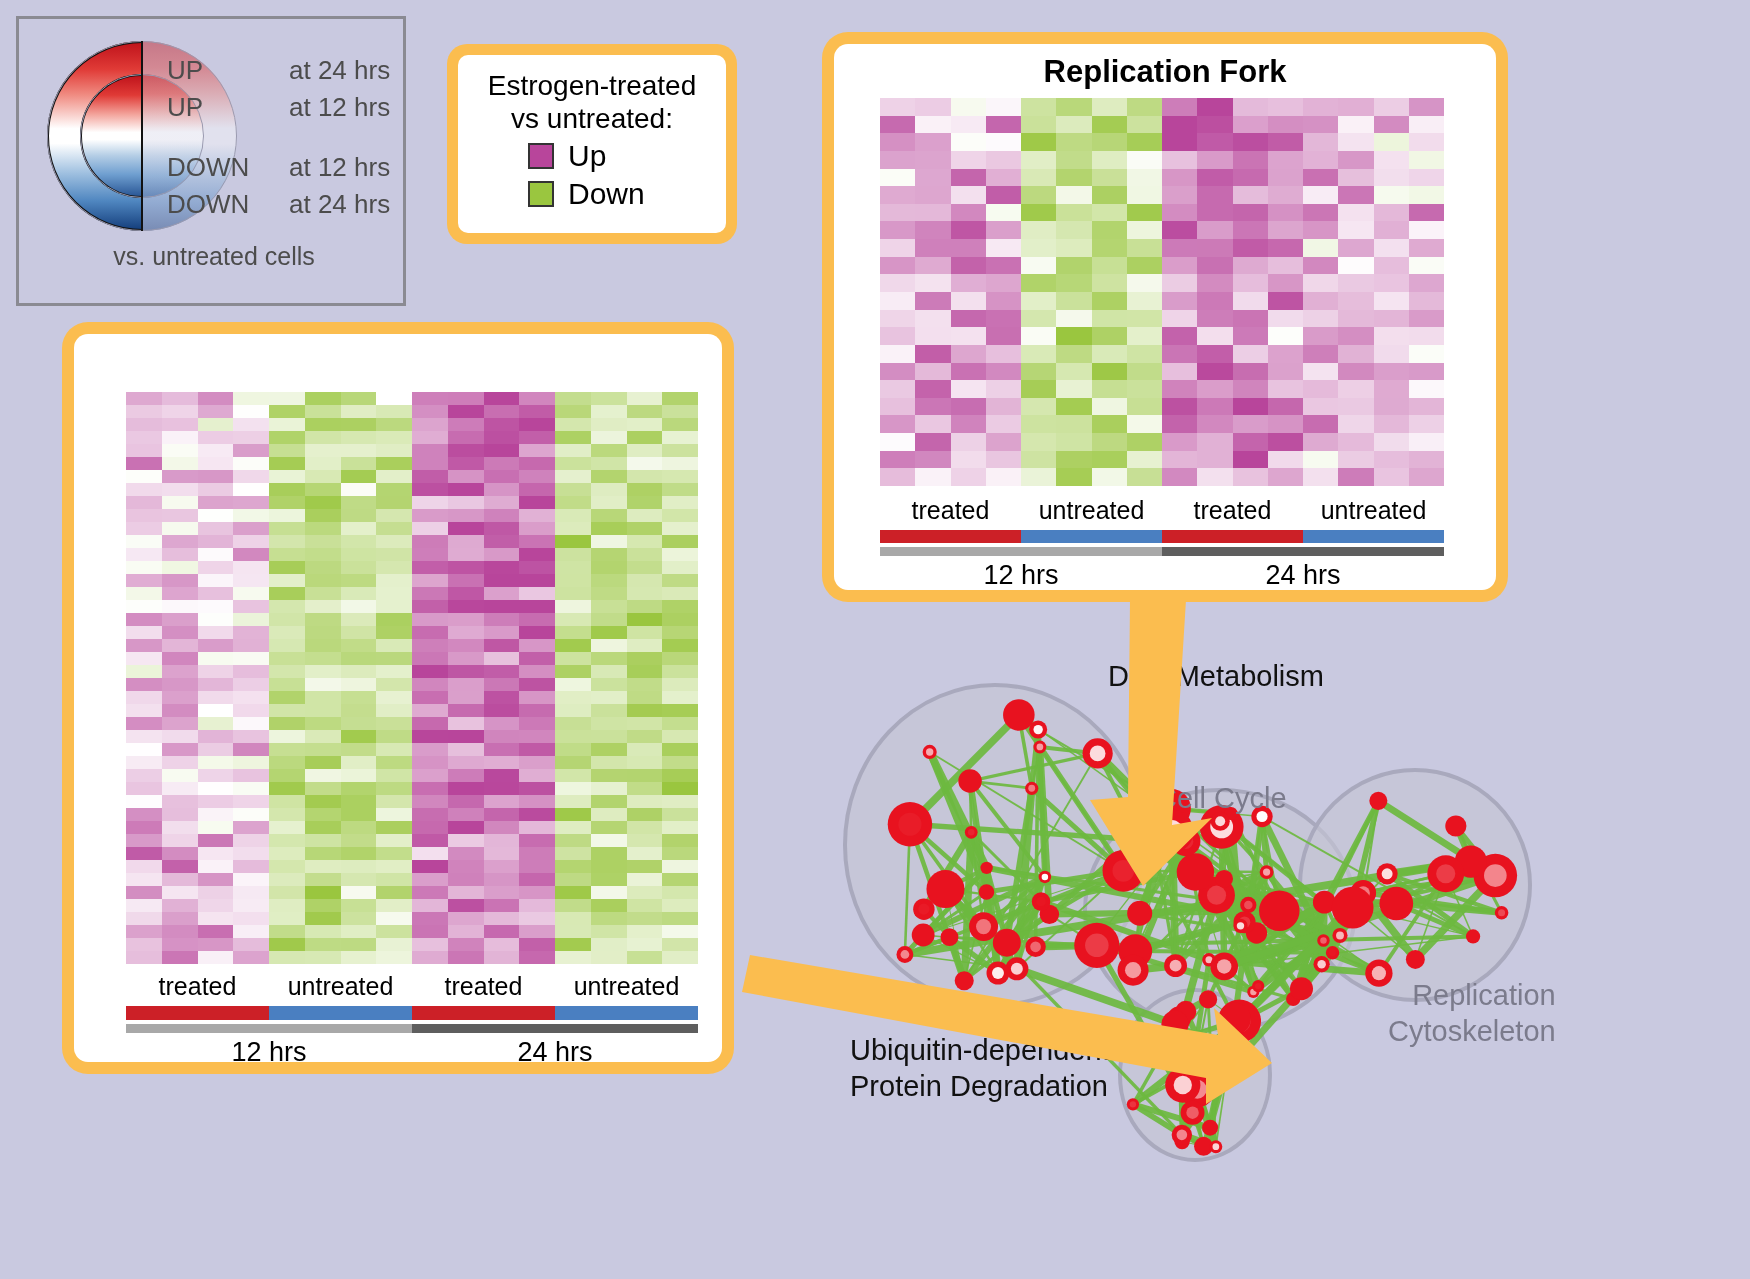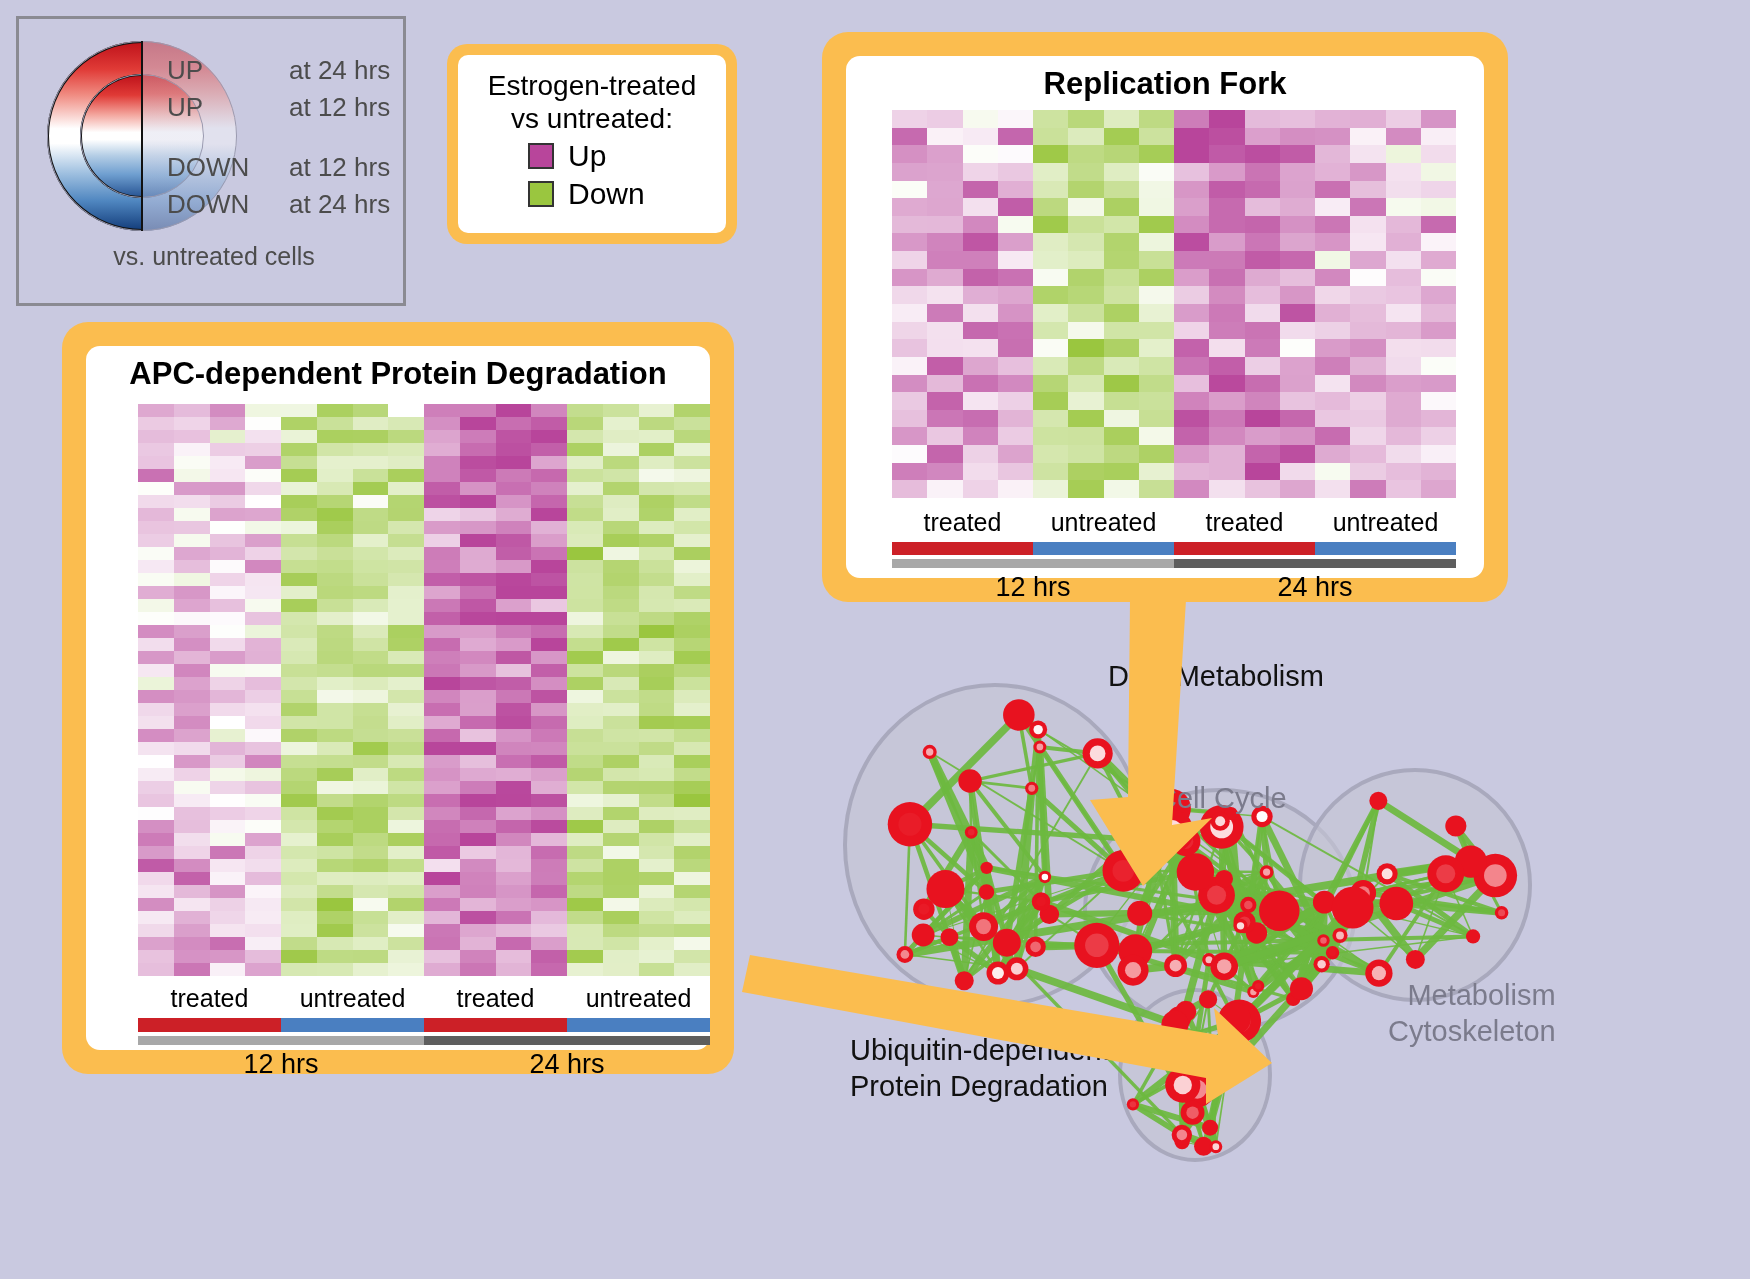--- a/index.html
+++ b/index.html
@@ -46,21 +46,21 @@
   #updown-legend{left:447px;top:44px;width:290px;height:200px;
      background:#fbbd4f;border-radius:20px;box-sizing:border-box;padding:11px;}
   #updown-inner{width:100%;height:100%;background:#fff;border-radius:10px;
      box-sizing:border-box;padding:14px 0 0 0;}
   #updown-inner .t{text-align:center;font-size:28px;color:#000;line-height:33px;}
   .swrow{display:flex;align-items:center;margin-left:70px;margin-top:4px;}
   .sw{width:26px;height:26px;border:2px solid #333;box-sizing:border-box;margin-right:14px;}
   .swlab{font-size:30px;color:#000;}
 
   
-  .panel{background:#fbbd4f;border-radius:26px;box-sizing:border-box;padding:24px;}
+  .panel{background:#fbbd4f;border-radius:26px;box-sizing:border-box;padding:12px;}
   .panel-inner{background:#fff;border-radius:14px;width:100%;height:100%;
      box-sizing:border-box;position:relative;}
   .panel-title{text-align:center;font-size:31px;font-weight:bold;color:#000;padding-top:10px;}
 
   #panel-rf{left:822px;top:32px;width:686px;height:570px;}
   #panel-apc{left:62px;top:322px;width:672px;height:752px;}
 
   .hm{position:absolute;display:grid;}
   .hm div{width:100%;height:100%;}
 
@@ -503,21 +503,20 @@
       </div>
     <div class="tlabels" id="tl-rf" style="left:46px;top:516px;width:564px;">
         <span>12 hrs</span>
         <span>24 hrs</span>
       </div>
   </div>
 </div>
 
 <div class="abs panel" id="panel-apc">
   <div class="panel-inner">
-    <div class="panel-title">APC-dependent Protein Degradation</div>
     <div class="hm" id="hm-apc" style="left: 52px; top: 58px; width: 572px; height: 572px; grid-template-columns: repeat(16, 1fr); grid-template-rows: repeat(44, 1fr);">
         <div style="background: rgb(222, 168, 208);"></div>
         <div style="background: rgb(229, 187, 219);"></div>
         <div style="background: rgb(211, 140, 193);"></div>
         <div style="background: rgb(239, 246, 224);"></div>
         <div style="background: rgb(239, 246, 225);"></div>
         <div style="background: rgb(171, 208, 96);"></div>
         <div style="background: rgb(184, 215, 121);"></div>
         <div style="background: rgb(255, 255, 255);"></div>
         <div style="background: rgb(206, 127, 186);"></div>
@@ -1899,21 +1898,21 @@
       <g>
         <circle cx="392.1070535752084" cy="521.4779965015688" r="7.686316872427984" fill="#e8121f"></circle>
       </g>
       <g>
         <circle cx="391.8550233960043" cy="514.847300168888" r="10.189531893004116" fill="#e8121f"></circle>
         <circle cx="391.8550233960043" cy="514.847300168888" r="5.2985565843621405" fill="rgb(243,134,141)"></circle>
       </g>
     </svg>
   <div class="clabel" style="left:318px;top:38px;color:#111;">DNA Metabolism</div>
   <div class="clabel" style="left:366px;top:160px;color:#7b7b8c;">Cell Cycle</div>
-  <div class="clabel" style="left:598px;top:357px;color:#7b7b8c;text-align:right;">Metabolism
+  <div class="clabel" style="left:598px;top:357px;color:#7b7b8c;text-align:right;">Replication
 Cytoskeleton</div>
   <div class="clabel" style="left:60px;top:412px;color:#111;">Ubiquitin-dependent
 Protein Degradation</div>
 </div>
 
 <svg class="abs" style="left:0;top:0;pointer-events:none;" width="1750" height="1279">
   <polygon points="1130,600 1186,600 1172,825 1212,818 1143,886 1090,800 1128,797" fill="#fbbd4f"></polygon>
   <polygon points="750,955 1218,1035 1214,1008 1272,1063 1206,1104 1206,1078 742,992" fill="#fbbd4f"></polygon>
 </svg>
 

